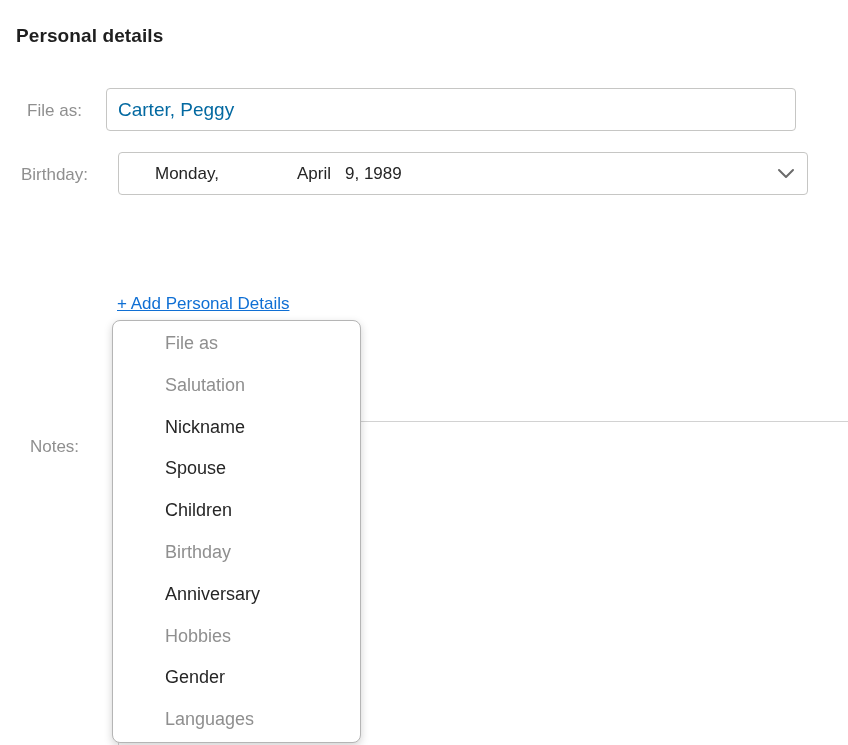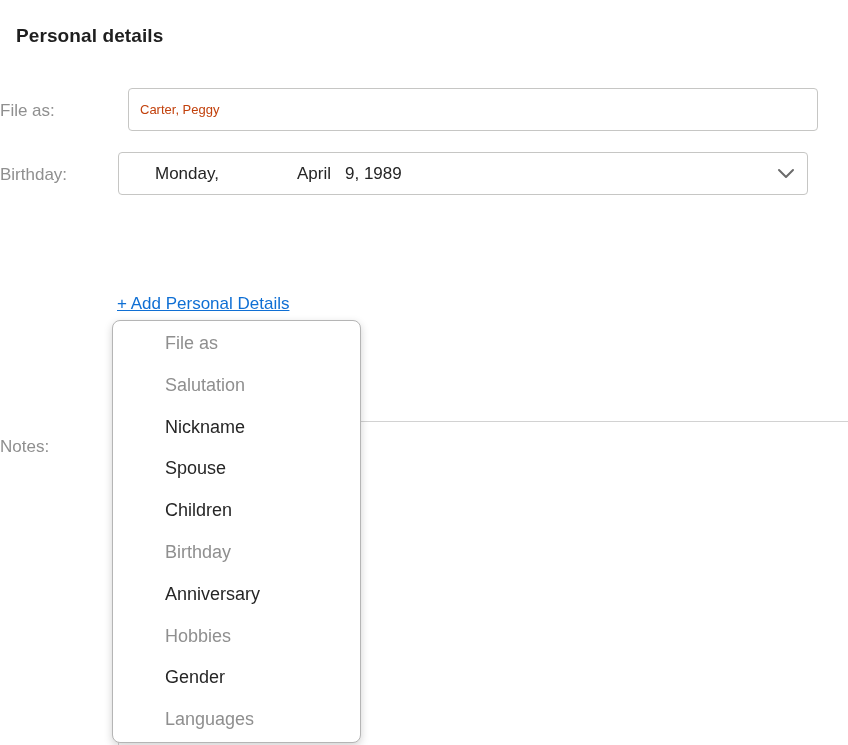--- a/index.html
+++ b/index.html
@@ -19,44 +19,44 @@
     position: absolute;
     left: 16px;
     top: 25px;
     font-size: 19px;
     font-weight: 700;
     color: #1f1f1f;
     letter-spacing: 0.1px;
   }
   .field-label {
     position: absolute;
-    left: 0;
+    left: 6px;
     width: 97px;
-    text-align: left;
+    text-align: center;
     font-size: 17px;
     color: #8f8f8f;
     line-height: 21px;
   }
   .lbl-fileas  { top: 100px; }
   .lbl-birthday{ top: 164px; }
   .lbl-notes   { top: 436px; }
 
   .text-input {
     position: absolute;
-    left: 128px;
+    left: 106px;
     top: 88px;
     width: 690px;
     height: 43px;
     box-sizing: border-box;
     border: 1px solid #c6c6c4;
     border-radius: 4px;
     background: #ffffff;
     font-family: "Liberation Sans", "DejaVu Sans", sans-serif;
-    font-size: 13px;
-    color: #c2410c;
+    font-size: 19px;
+    color: #0369a1;
     padding: 0 10px 0 11px;
     outline: none;
   }
   .combo {
     position: absolute;
     left: 118px;
     top: 152px;
     width: 690px;
     height: 43px;
     box-sizing: border-box;

